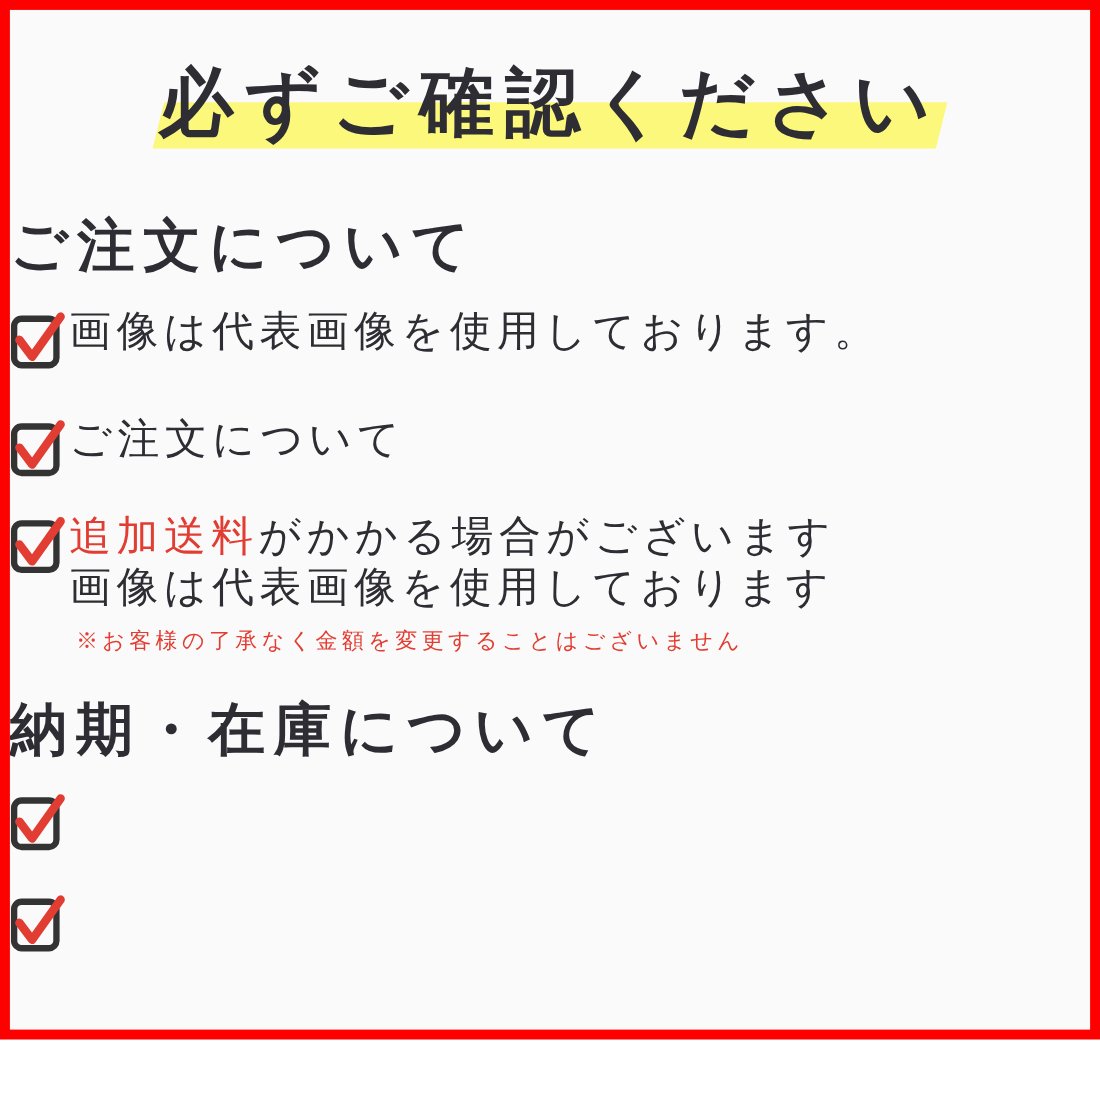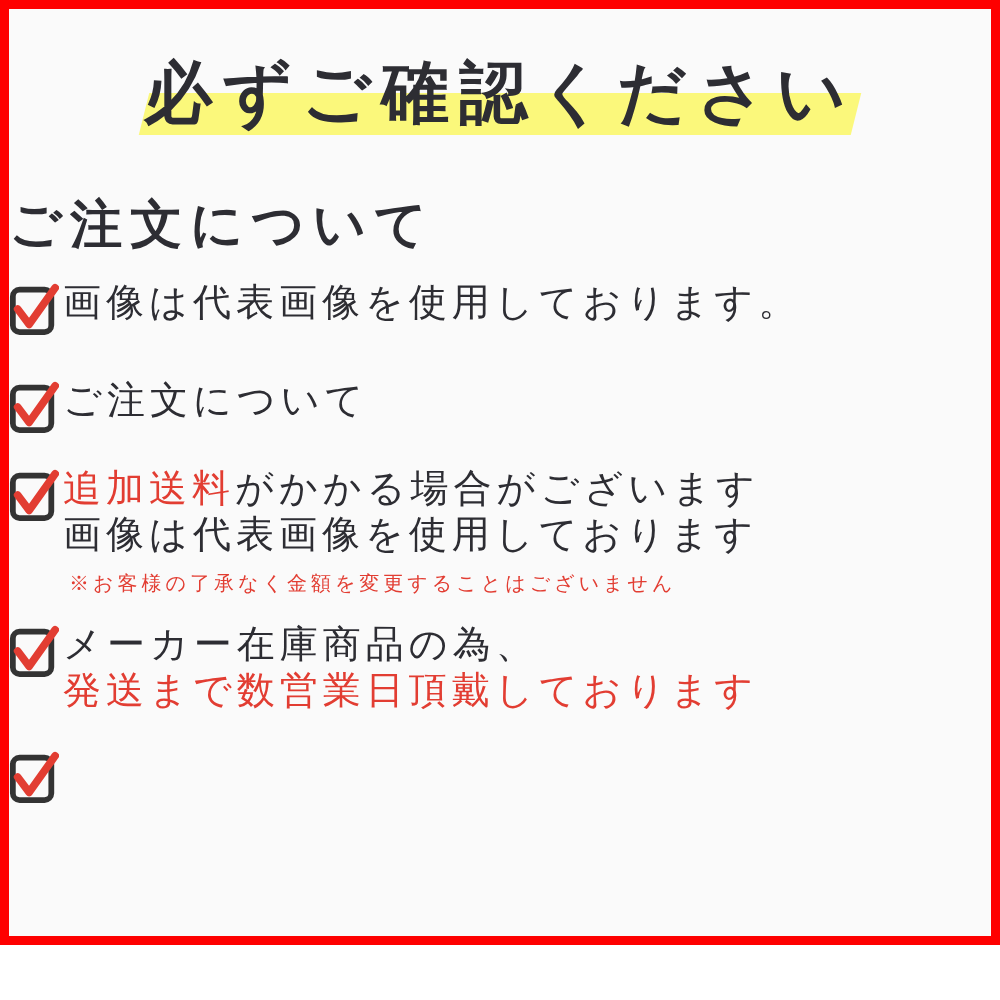--- a/index.html
+++ b/index.html
@@ -118,30 +118,27 @@
       </svg>
       <div class="item-text">
         <div class="line"><span class="red">追加送料</span><span class="dark">がかかる場合がございます</span></div>
         <div class="line"><span class="dark">画像は代表画像を使用しております</span></div>
         <span class="note">※お客様の了承なく金額を変更することはございません</span>
       </div>
     </div>
   </section>
 
   <section class="sec-stock">
+    <h2 class="section-heading">納期・在庫について</h2>
 
     <div class="item">
       <svg class="checkbox" viewBox="0 0 52 58" width="50" height="58">
         <rect x="4" y="10" width="40" height="44" rx="7" fill="none" stroke-width="6"></rect>
         <path d="M9 30 L21 46 L48 8" fill="none" stroke-width="8" stroke-linecap="round" stroke-linejoin="round"></path>
       </svg>
-      <div class="item-text">
-        <div class="line"><span class="dark">メーカー在庫商品の為、</span></div>
-        <div class="line"><span class="red">発送まで数営業日頂戴しております</span></div>
-      </div>
     </div>
 
     <div class="item">
       <svg class="checkbox" viewBox="0 0 52 58" width="50" height="58">
         <rect x="4" y="10" width="40" height="44" rx="7" fill="none" stroke-width="6"></rect>
         <path d="M9 30 L21 46 L48 8" fill="none" stroke-width="8" stroke-linecap="round" stroke-linejoin="round"></path>
       </svg>
     </div>
   </section>
 

